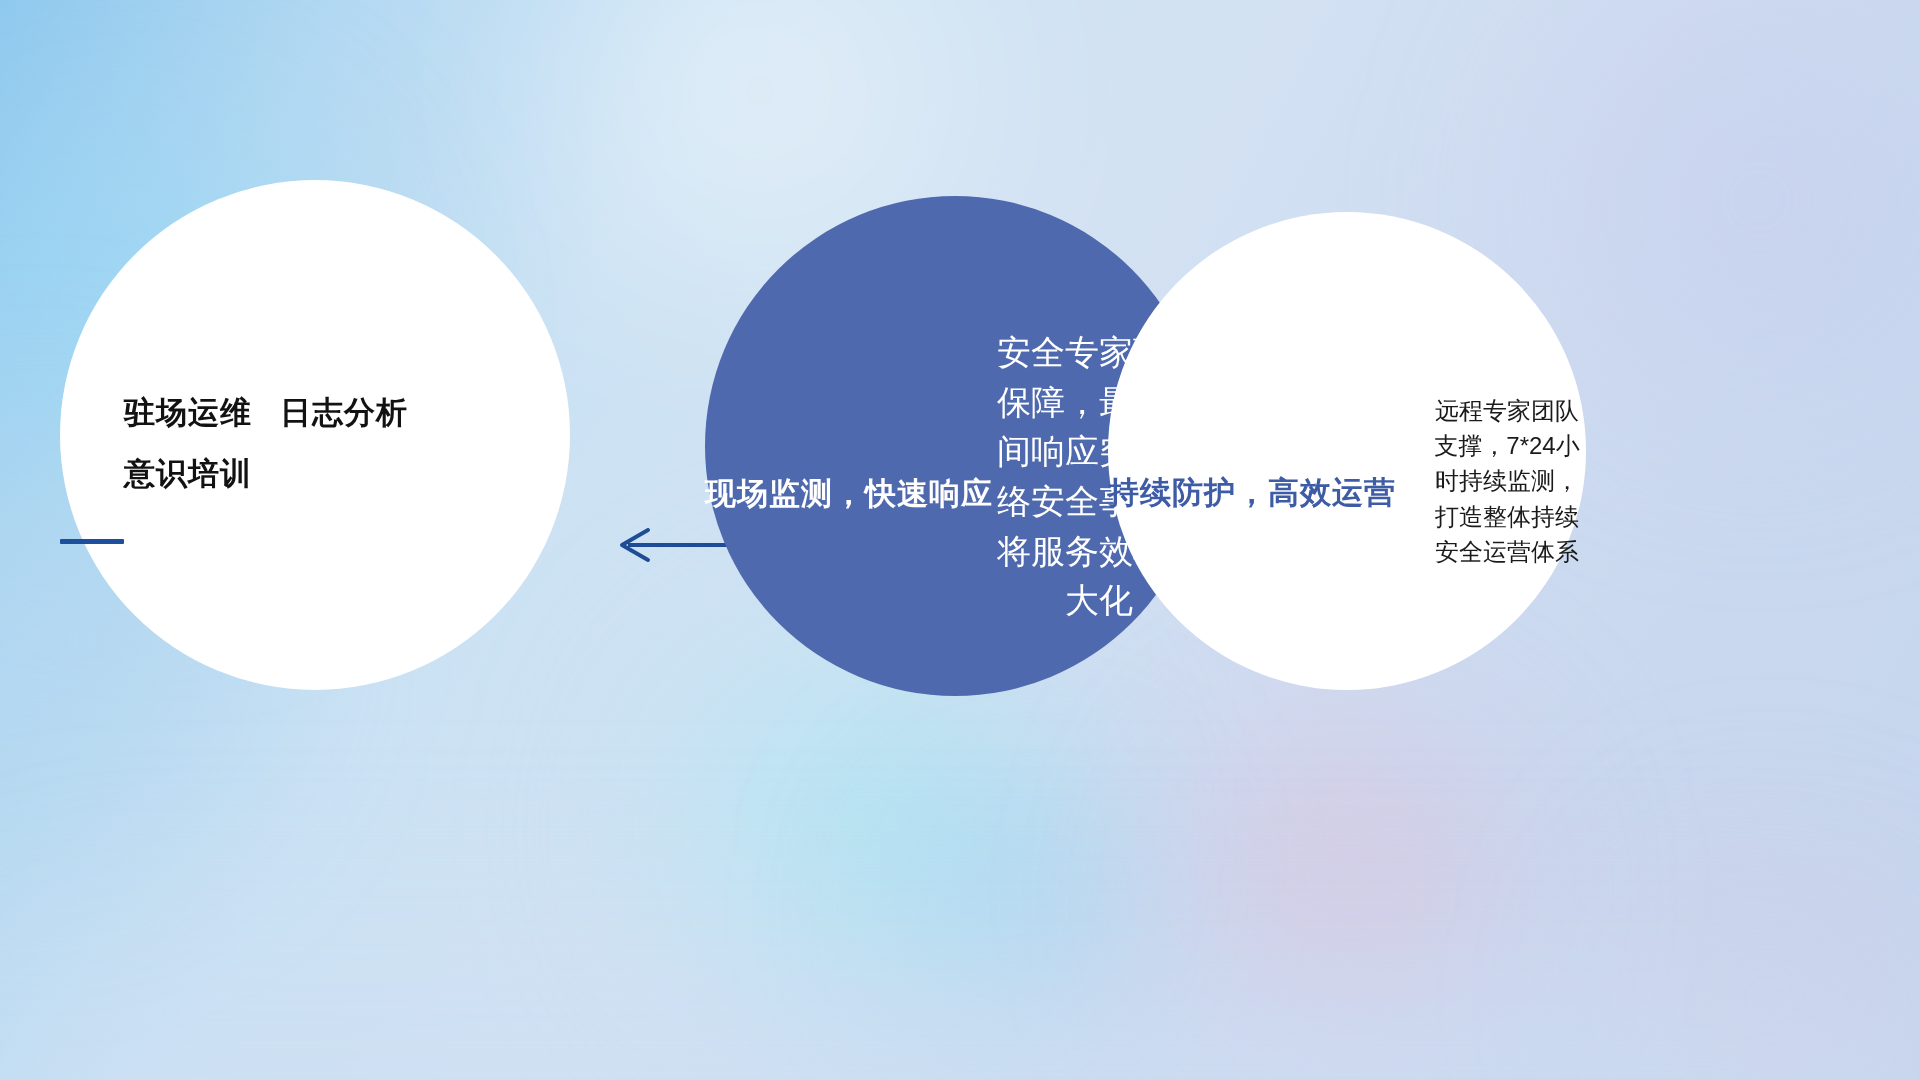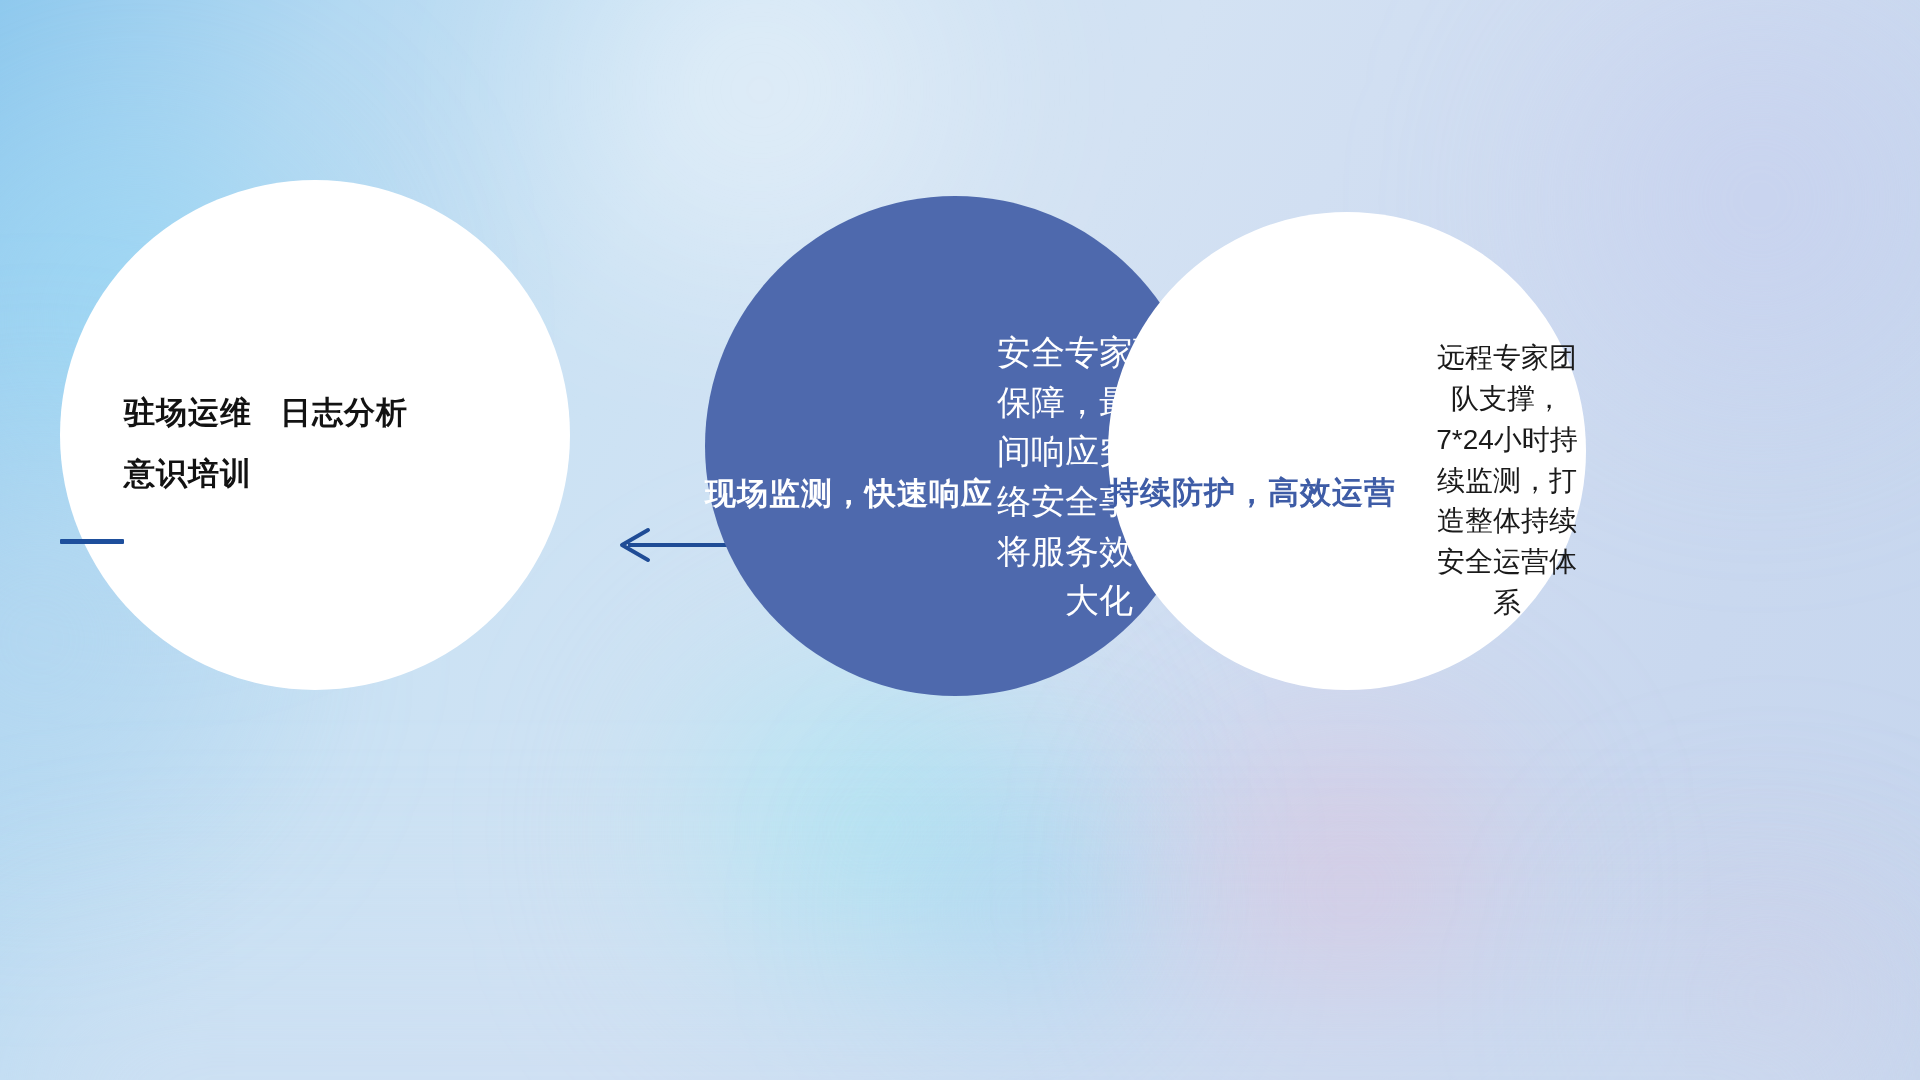--- a/index.html
+++ b/index.html
@@ -83,21 +83,21 @@
     z-index:3;
     gap:32px;
   }
   #circle-right .title {
     margin-top:84px;
     font-size:31px; font-weight:bold; color:#3e5ca6;
     letter-spacing:1px; white-space:nowrap;
   }
   #circle-right .body {
     margin-top:60px; width:420px; text-align:center;
-    font-size:28px; color:#1a1a1a; line-height:1.46;
+    font-size:24px; color:#1a1a1a; line-height:1.46;
   }
 
   
   #arrow { position:absolute; left:600px; top:520px; width:300px; height:50px; z-index:1; }
 </style>
 </head>
 <body>
 
 <div id="bg">
   <div class="bg-base"></div>

